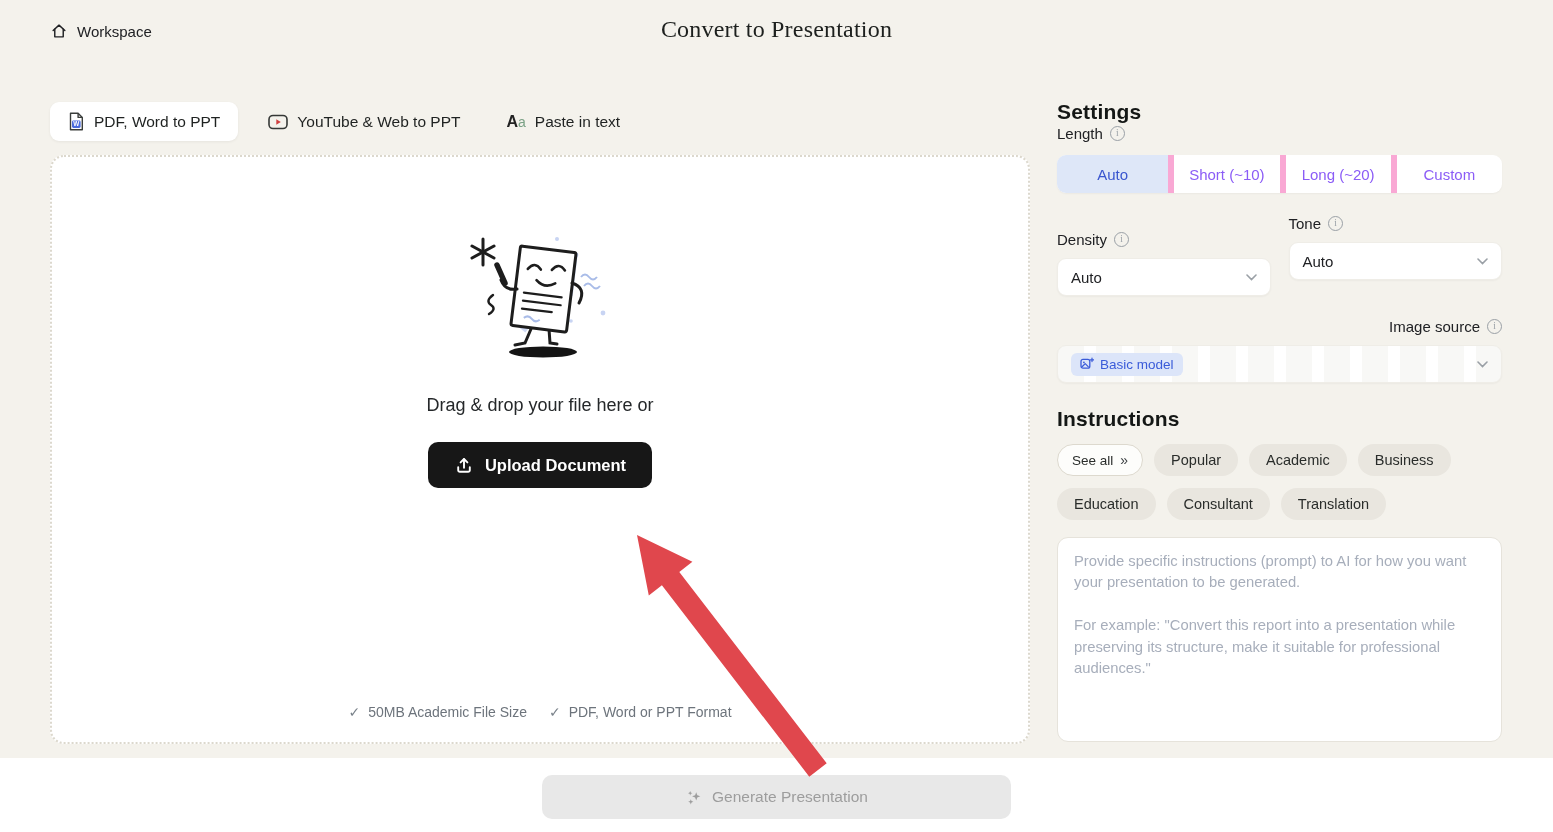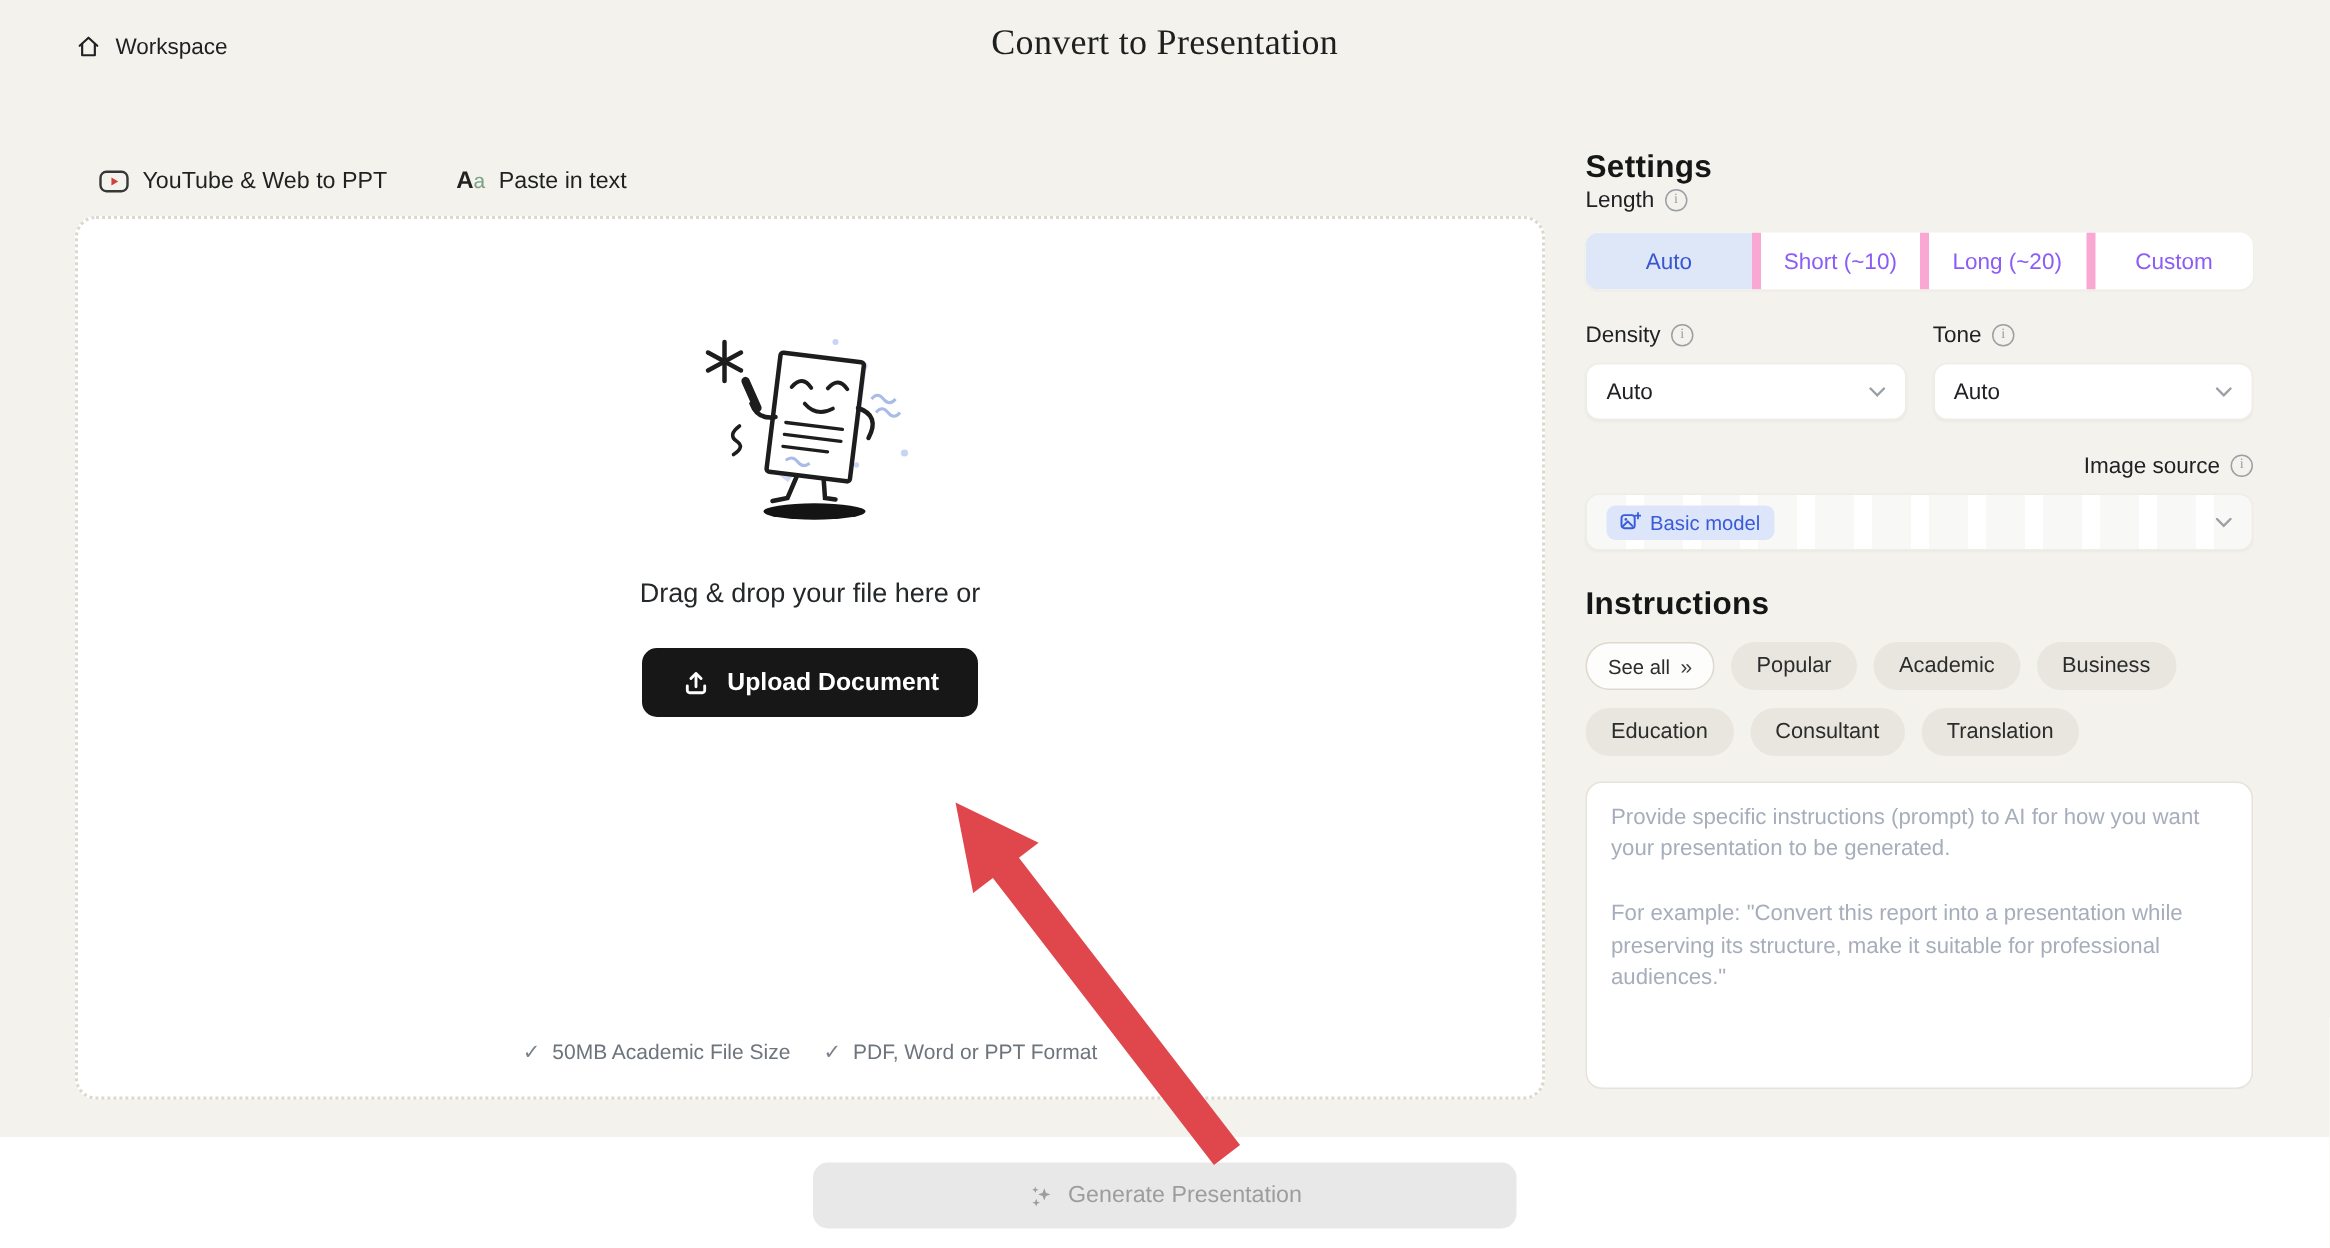--- a/index.html
+++ b/index.html
@@ -13,21 +13,21 @@
   .page-title { position:absolute; left:0; top:16px; width:1553px; text-align:center; font-family:"Liberation Serif", serif; font-size:24px; font-weight:500; color:#1d201e; letter-spacing:.2px; }
 
   
   .tabs { position:absolute; left:50px; top:102px; display:flex; align-items:center; gap:14px; }
   .tab { display:flex; align-items:center; gap:9px; font-size:15.5px; color:#1f2221; padding:10px 16px; border-radius:9px; cursor:pointer; }
   .tab.active { background:#ffffff; box-shadow:0 1px 3px rgba(0,0,0,.06); padding:10px 18px; }
   .aa-glyph b { font-weight:600; color:#222; font-size:16px; }
   .aa-glyph i { font-style:normal; color:#7aa185; font-size:14px; }
 
   
-  .dropzone { position:absolute; left:50px; top:144px; width:980px; height:589px; background:#ffffff; border:2px dotted #dcd8cd; border-radius:14px; display:flex; flex-direction:column; align-items:center; padding-top:68px; }
+  .dropzone { position:absolute; left:50px; top:155px; width:980px; height:589px; background:#ffffff; border:2px dotted #dcd8cd; border-radius:14px; display:flex; flex-direction:column; align-items:center; padding-top:68px; }
   .drag-text { margin-top:28px; font-size:18px; color:#25282a; }
   .upload-btn { margin-top:26px; display:flex; align-items:center; gap:11px; background:#171717; color:#fff; border:none; border-radius:10px; padding:13px 26px; font-size:16.5px; font-weight:600; font-family:"Liberation Sans",sans-serif; cursor:pointer; }
   .reqs { position:absolute; bottom:22px; left:0; width:100%; display:flex; justify-content:center; gap:22px; }
   .req { display:flex; align-items:center; gap:8px; font-size:14px; color:#6d747c; }
   .check-glyph { color:#7a828a; font-size:14px; }
 
   
   .panel { position:absolute; left:1057px; top:100px; width:445px; }
   .panel h2 { font-size:21px; font-weight:700; color:#141715; letter-spacing:.2px; }
   .field-label { display:flex; align-items:center; gap:7px; font-size:15px; color:#202124; margin-top:1px; }
@@ -68,20 +68,31 @@
     <svg width="18" height="18" viewBox="0 0 20 20" fill="none" stroke="#202124" stroke-width="1.6" stroke-linejoin="round" stroke-linecap="round">
       <path d="M3.5 9.5 L10 3.5 L16.5 9.5"></path>
       <path d="M5.3 8 V16.5 H14.7 V8"></path>
     </svg>
   </span>
   <span>Workspace</span>
 </div>
 <div class="page-title">Convert to Presentation</div>
 
 <div class="tabs">
+  <div class="tab active">
+    <span style="display:flex;">
+      <svg width="17" height="19" viewBox="0 0 17 19">
+        <path d="M2.5 1.2 h7.6 l4.2 4.2 V17.8 H2.5 Z" fill="#fff" stroke="#3a3d3b" stroke-width="1.4" stroke-linejoin="round"></path>
+        <path d="M10.1 1.2 v4.2 h4.2" fill="none" stroke="#3a3d3b" stroke-width="1.4" stroke-linejoin="round"></path>
+        <rect x="4" y="8.6" width="8.6" height="7.4" rx="1.4" fill="#4a6bdd"></rect>
+        <text x="8.3" y="14.4" font-size="6.4" font-weight="bold" fill="#ffffff" text-anchor="middle" font-family="Liberation Sans, sans-serif">W</text>
+      </svg>
+    </span>
+    <span>PDF, Word to PPT</span>
+  </div>
   <div class="tab">
     <span style="display:flex;">
       <svg width="20" height="16" viewBox="0 0 20 16">
         <rect x="1" y="1.5" width="18" height="13" rx="4" fill="none" stroke="#353836" stroke-width="1.6"></rect>
         <path d="M8.3 5.3 L12.8 8 L8.3 10.7 Z" fill="#d04040"></path>
       </svg>
     </span>
     <span>YouTube &amp; Web to PPT</span>
   </div>
   <div class="tab">
@@ -167,21 +178,21 @@
   </div>
   <div class="segmented">
     <div class="seg selected">Auto</div>
     <div class="seg">Short (~10)</div>
     <div class="seg">Long (~20)</div>
     <div class="seg">Custom</div>
   </div>
 
   <div class="two-col mt22">
     <div>
-      <div class="field-label" style="margin-top:0;">
+      <div class="field-label" style="margin-top:16px;">
         <span>Density</span>
         <span class="info-icon">i</span>
       </div>
       <div class="select">
         <span class="grow">Auto</span>
         <span style="display:flex;">
           <svg width="11" height="7" viewBox="0 0 11 7" fill="none">
               <path d="M1 1 L5.5 5.5 L10 1" stroke="#9aa0a6" stroke-width="1.6" stroke-linecap="round"></path>
             </svg>
         </span>

